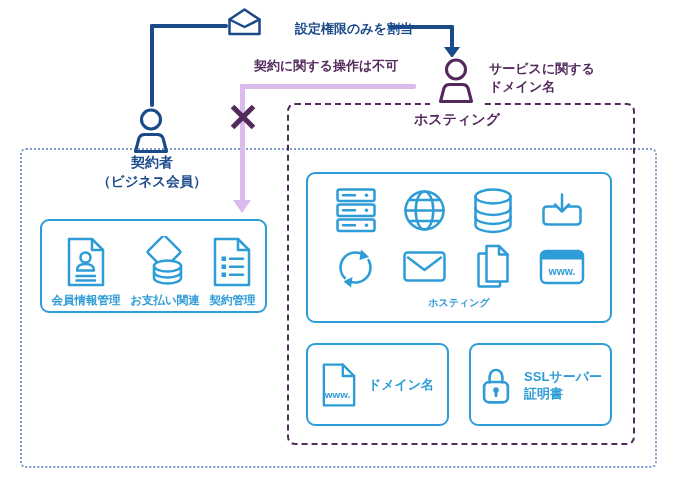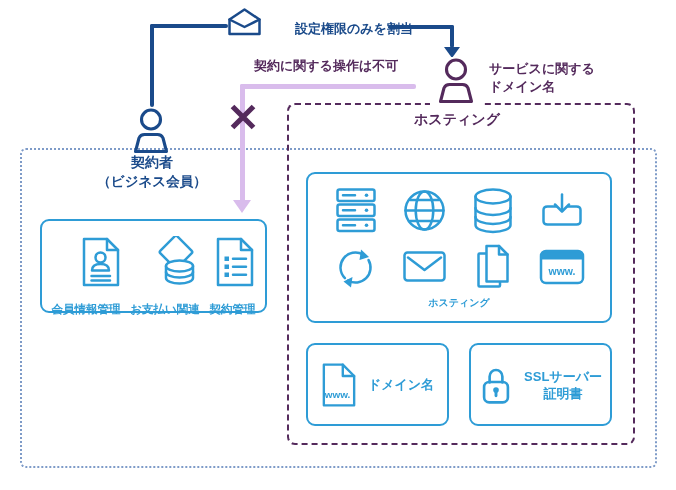--- a/index.html
+++ b/index.html
@@ -17,28 +17,28 @@
   .arrow{position:absolute;width:0;height:0;}
   .arrow.navy{border-left:8px solid transparent;border-right:8px solid transparent;border-top:11px solid var(--navy);}
   .arrow.lav{border-left:9.5px solid transparent;border-right:9.5px solid transparent;border-top:13px solid var(--lavender);}
   .txt{position:absolute;font-weight:bold;white-space:nowrap;}
   .navy-t{color:var(--navy);font-size:13px;padding-left:24px;}
   .purple-t{color:var(--purple);font-size:13px;}
   .title-c{color:var(--navy);font-size:14px;text-align:center;line-height:19px;}
   .title-a{color:var(--purple);font-size:14px;text-align:center;}
   .blue-box{position:absolute;border:2px solid var(--blue);border-radius:9px;background:#fff;}
   .svc-box{display:flex;justify-content:space-evenly;align-items:flex-start;padding-top:15px;}
-  .svc{display:flex;flex-direction:column;align-items:flex-end;gap:14px;color:var(--blue);}
+  .svc{display:flex;flex-direction:column;align-items:center;gap:5px;color:var(--blue);}
   .svc-label{color:var(--blue);font-size:11.5px;font-weight:bold;white-space:nowrap;}
   .host-box{display:flex;flex-direction:column;padding:12px 14px 6px;color:var(--blue);}
   .icon-row{display:flex;justify-content:space-around;align-items:center;height:49px;}
   .icon-row + .icon-row{margin-top:7px;}
   .cell{display:flex;align-items:center;justify-content:center;width:60px;}
   .host-label{margin-top:5px;text-align:center;color:var(--blue);font-size:10px;font-weight:bold;}
-  .small-box{display:flex;align-items:center;justify-content:center;gap:11px;color:var(--blue);text-align:center;}
+  .small-box{display:flex;align-items:center;justify-content:center;gap:11px;color:var(--blue);}
   .small-label{color:var(--blue);font-size:13px;font-weight:bold;line-height:17px;white-space:nowrap;}
   .person-wrap{position:absolute;background:#fff;padding:0 3px;}
   svg{display:block;}
   .st{fill:none;stroke:currentColor;stroke-width:2.5;stroke-linecap:round;stroke-linejoin:round;}
   .st3{fill:none;stroke:currentColor;stroke-width:3.1;stroke-linecap:round;stroke-linejoin:round;}
   .fl{fill:currentColor;stroke:none;}
   .navy-c{color:var(--navy);} .purple-c{color:var(--purple);}
 </style>
 </head>
 <body>

